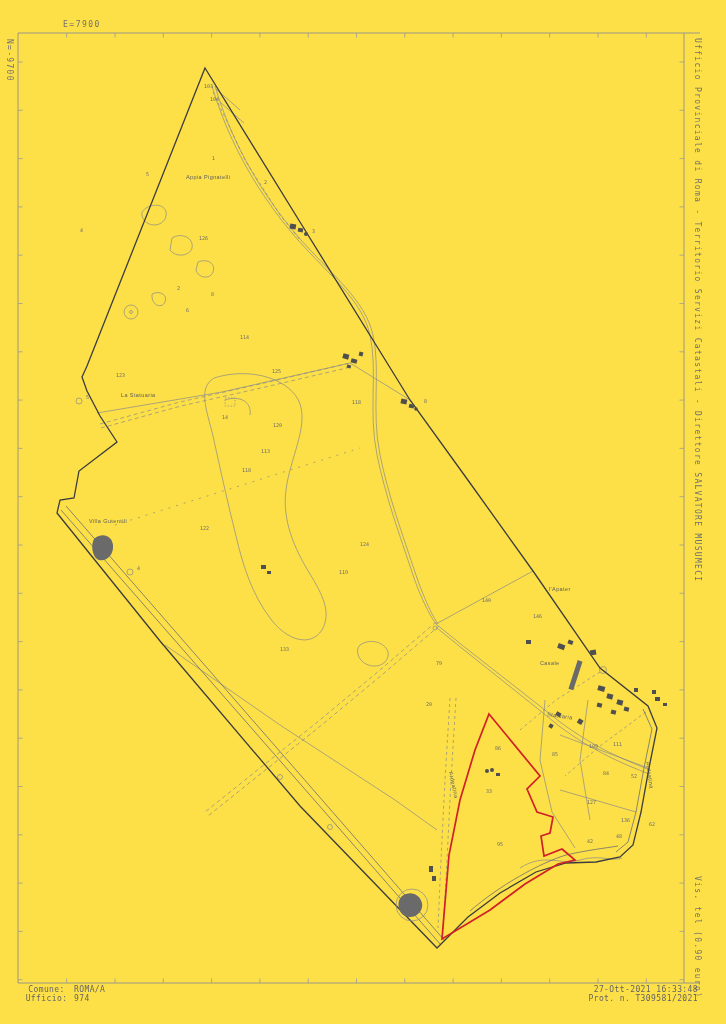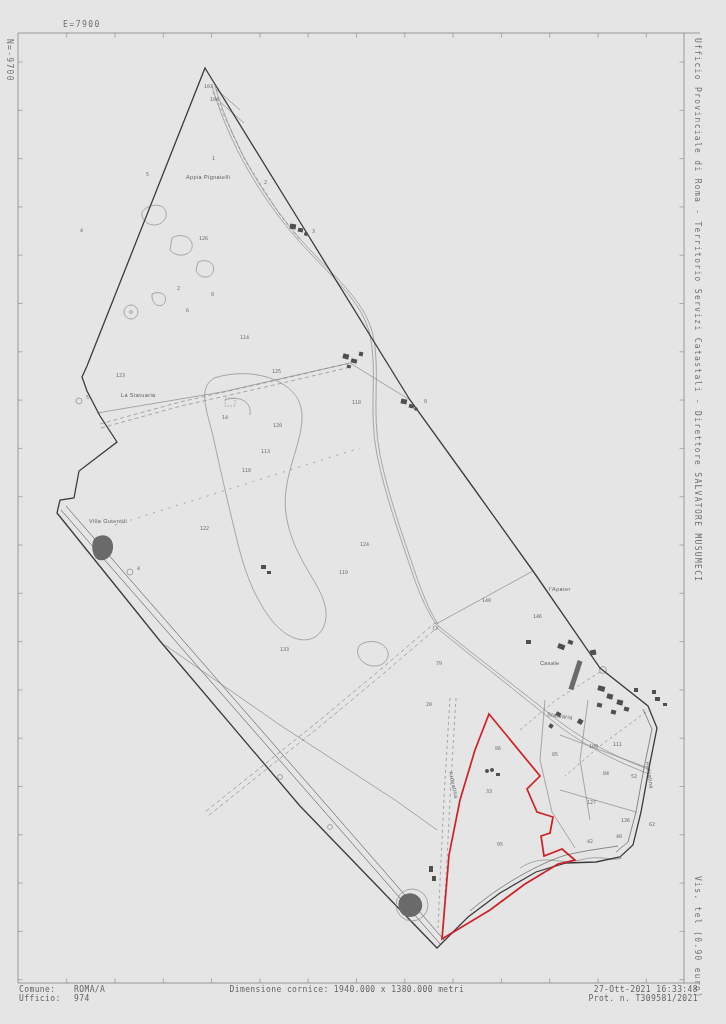--- a/index.html
+++ b/index.html
@@ -1,17 +1,17 @@
 <!DOCTYPE html>
 <html><head>
 <meta charset="utf-8">
 <style>
   html,body{margin:0;padding:0;background:#ffffff;}
   .sheet{
-    position:relative;width:726px;height:1024px;background:#e5e5e5;
+    position:relative;width:726px;height:1024px;background:#fde047;
     font-family:"DejaVu Sans Mono", monospace;color:#5f5f5f;overflow:hidden;
   }
   .coord-top{
     position:absolute;left:63px;top:20px;font-size:8px;letter-spacing:1.5px;color:#707070;
   }
   .rot-label{
     position:absolute;transform-origin:top left;transform:rotate(90deg);
     font-size:8px;letter-spacing:1.3px;white-space:pre;color:#707070;
   }
   .coord-left{left:14px;top:39px;}
@@ -20,21 +20,21 @@
   svg{position:absolute;left:0;top:0;}
   .pnum{font-family:"DejaVu Sans Mono",monospace;font-size:5px;fill:#6b6b6b;}
   .topo{font-family:"Liberation Sans",sans-serif;font-size:5.5px;fill:#5c5c5c;letter-spacing:.4px;}
   .footer{
     position:absolute;left:19px;top:985px;width:679px;
     display:grid;grid-template-columns:auto 1fr auto;align-items:start;
     font-size:8px;line-height:9px;letter-spacing:.4px;color:#646464;
   }
   .f-center{text-align:center;}
   .f-right{text-align:right;}
-  .label-col{display:inline-block;width:55px;}
+  .label-col{display:inline-block;width:55px;text-align:center;}
   .spaced{letter-spacing:2.6px;white-space:pre;}
   .pre{white-space:pre;}
 </style>
 </head>
 <body>
 
 <div class="sheet">
 
   <div class="coord-top">E=7900</div>
   <div class="rot-label coord-left">N=-9700</div>
@@ -289,21 +289,20 @@
   <div class="footer">
     <div class="f-left">
       <div>
         <span class="label-col">Comune:</span><span>ROMA/A</span>
       </div>
       <div>
         <span class="label-col">Ufficio:</span><span>974</span>
       </div>
     </div>
     <div class="f-center">
-      <div class="pre">Dimensione cornice: 1940.000 x 1380.000 metri</div>
     </div>
     <div class="f-right">
       <div>27-Ott-2021 16:33:48</div>
       <div>Prot. n. T309581/2021</div>
     </div>
   </div>
 
 </div>
 
 </body></html>

